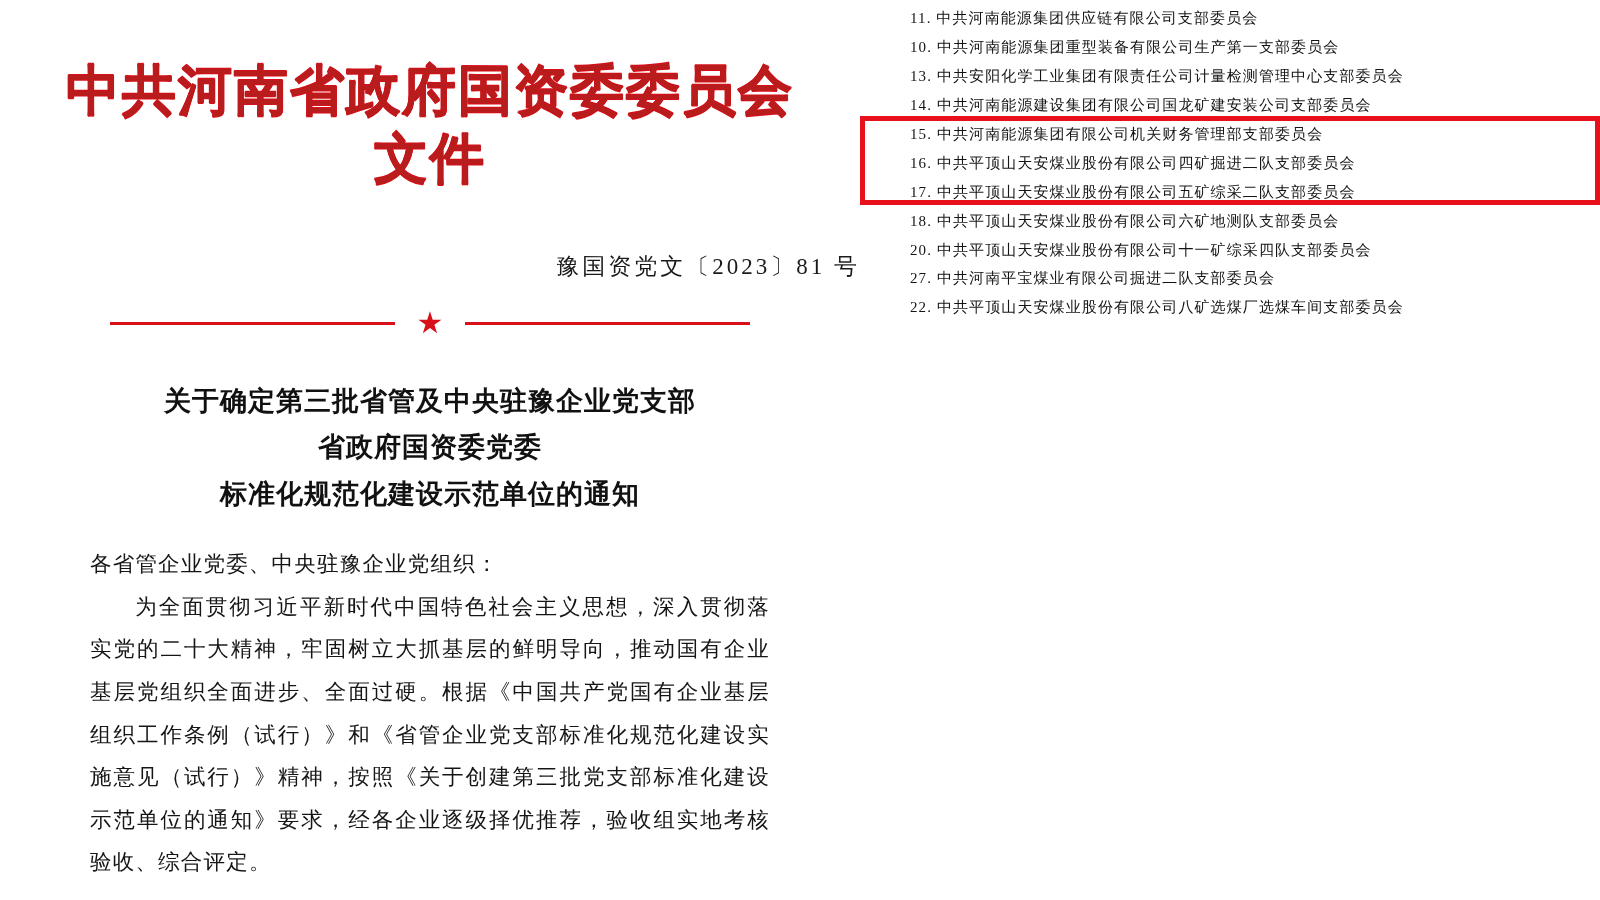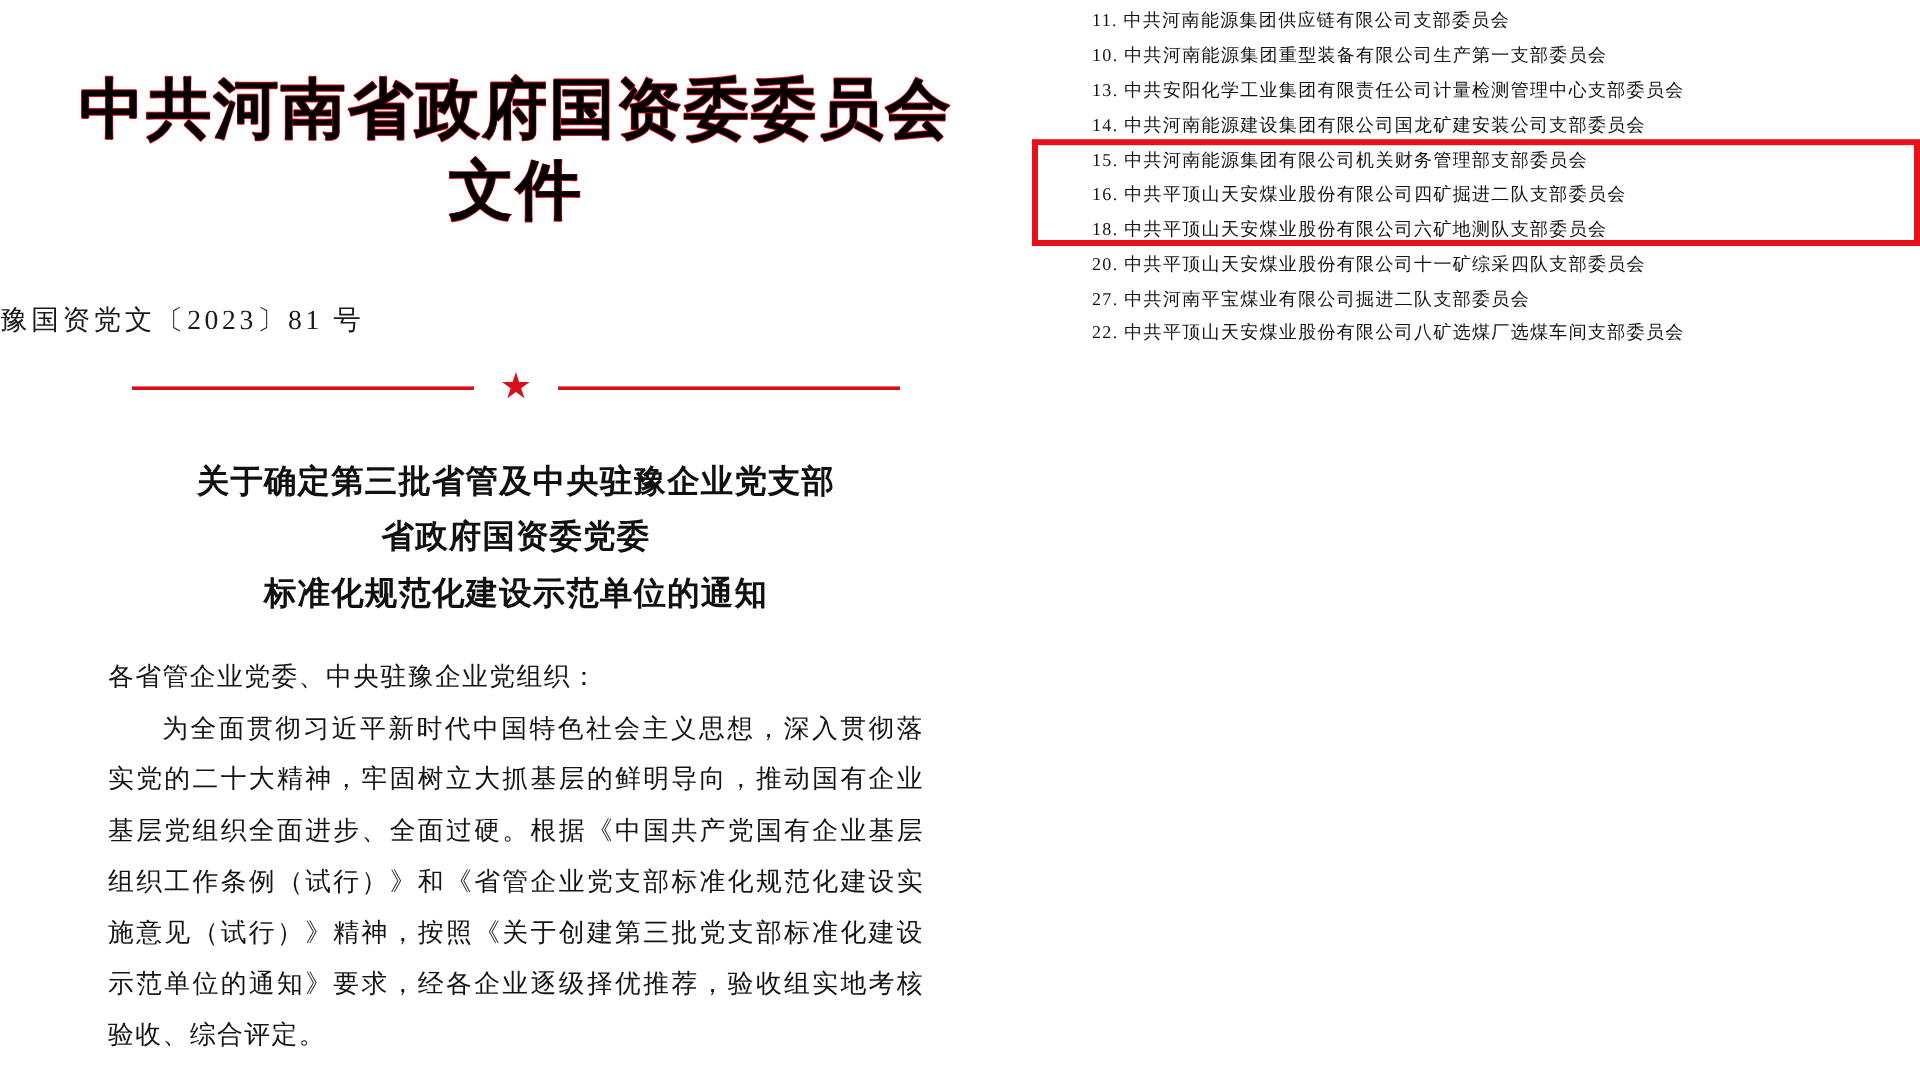--- a/index.html
+++ b/index.html
@@ -25,31 +25,31 @@
   .doc-left {
     position: relative;
     width: 860px;
     height: 900px;
     padding: 0;
     box-sizing: border-box;
   }
   .masthead {
     text-align: center;
     margin-top: 58px;
-    color: #000000;
+    color: #b91c1c;
     font-family: "Liberation Serif", "DejaVu Serif", serif;
     font-weight: bold;
     font-size: 54px;
     letter-spacing: 2px;
     line-height: 1.25;
     text-shadow: 0.6px 0 0 #d8101a, -0.6px 0 0 #d8101a, 0 0.6px 0 #d8101a, 0 -0.6px 0 #d8101a;
     padding: 0 60px;
   }
   .doc-number {
-    text-align: left;
+    text-align: right;
     margin-top: 58px;
     font-size: 23px;
     letter-spacing: 3px;
     color: #1a1a1a;
   }
   .red-rule {
     position: relative;
     margin: 30px auto 0 auto;
     width: 640px;
     height: 22px;
@@ -152,20 +152,21 @@
     </div>
   </div>
 
   <div class="doc-right">
     <p class="list-item first">11. 中共河南能源集团供应链有限公司支部委员会</p>
     <p class="list-item">10. 中共河南能源集团重型装备有限公司生产第一支部委员会</p>
     <p class="list-item">13. 中共安阳化学工业集团有限责任公司计量检测管理中心支部委员会</p>
     <p class="list-item">14. 中共河南能源建设集团有限公司国龙矿建安装公司支部委员会</p>
     <p class="list-item">15. 中共河南能源集团有限公司机关财务管理部支部委员会</p>
     <p class="list-item">16. 中共平顶山天安煤业股份有限公司四矿掘进二队支部委员会</p>
+    <p class="list-item">17. 中共平顶山天安煤业股份有限公司五矿综采二队支部委员会</p>
     <p class="list-item">18. 中共平顶山天安煤业股份有限公司六矿地测队支部委员会</p>
     <p class="list-item">20. 中共平顶山天安煤业股份有限公司十一矿综采四队支部委员会</p>
     <p class="list-item">27. 中共河南平宝煤业有限公司掘进二队支部委员会</p>
     <p class="list-item">22. 中共平顶山天安煤业股份有限公司八矿选煤厂选煤车间支部委员会</p>
 
     <div class="highlight-box" style="border-color: rgb(232, 17, 27);"></div>
   </div>
 
 </div>
 

